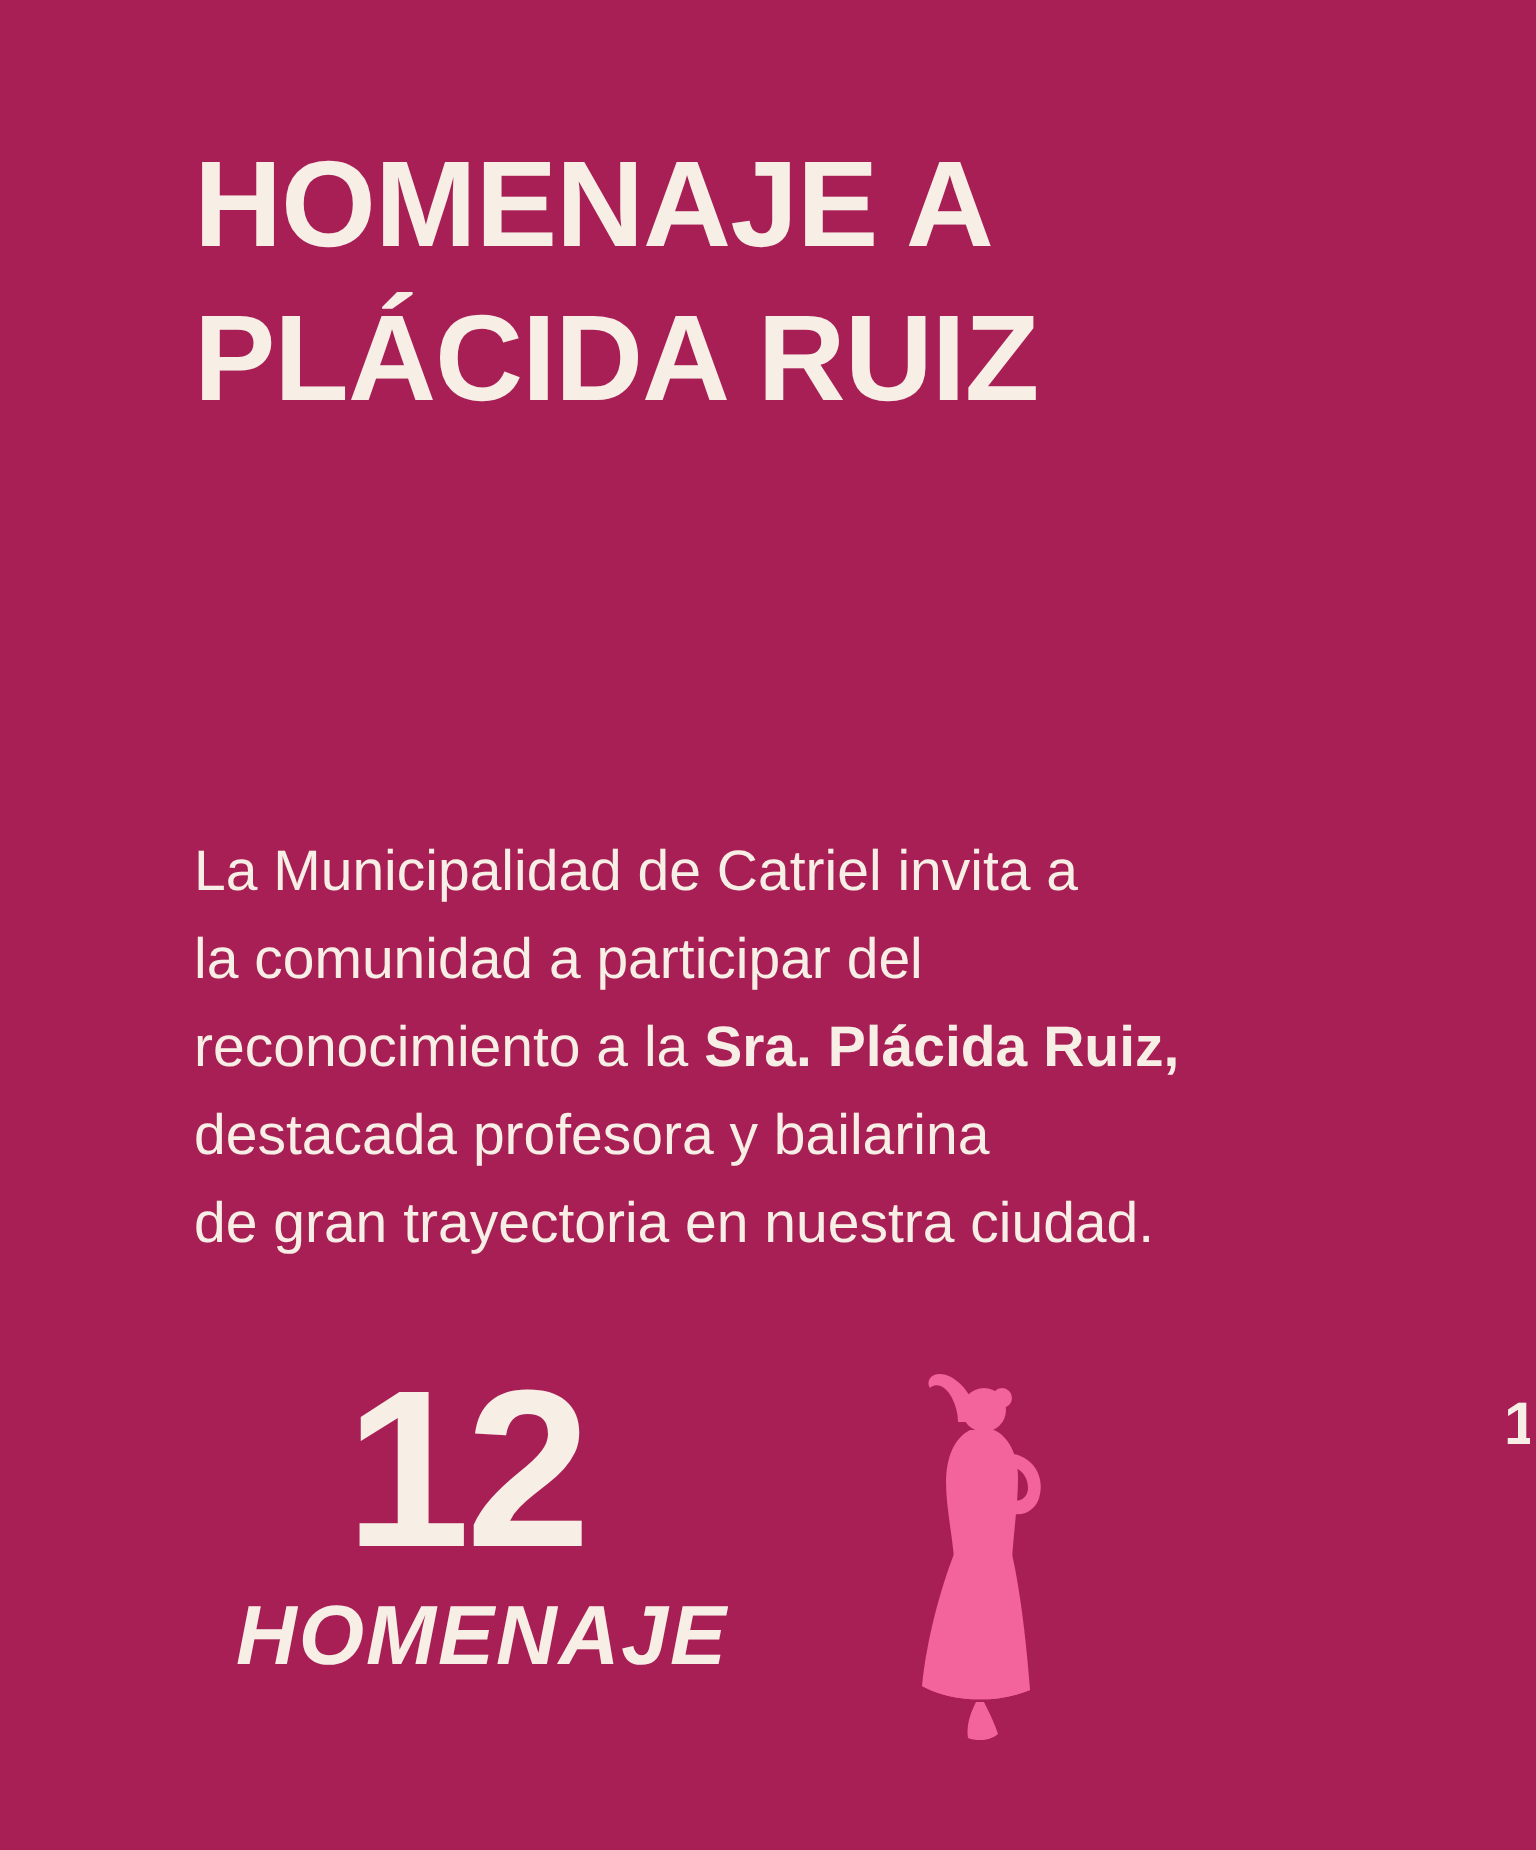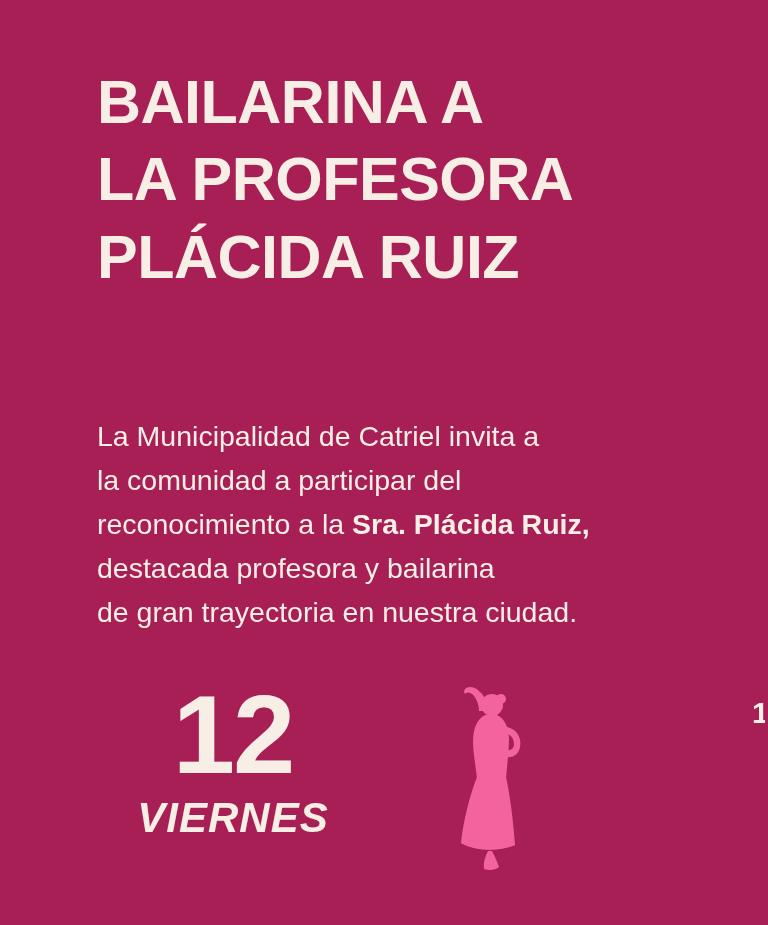--- a/index.html
+++ b/index.html
@@ -102,36 +102,35 @@
     height: 925px;
     background: #a81f56;
   }
 </style>
 </head>
 <body>
 
 <div class="poster">
 
   <div class="headline">
-    <span class="line">BAILARINA A</span>
-    <span class="line">LA PROFESORA</span>
+    <span class="line">HOMENAJE A</span>
     <span class="line">PLÁCIDA RUIZ</span>
   </div>
 
   <div class="body-copy">
     <p>La Municipalidad de Catriel invita a</p>
     <p>la comunidad a participar del</p>
     <p><span>reconocimiento a la </span><b>Sra. Plácida Ruiz,</b></p>
     <p>destacada profesora y bailarina</p>
     <p>de gran trayectoria en nuestra ciudad.</p>
   </div>
 
   <div class="date-block">
     <span class="date-number">12</span>
-    <span class="date-weekday">VIERNES</span>
+    <span class="date-weekday">HOMENAJE</span>
   </div>
 
   <div class="dancer">
     <svg viewBox="0 0 110 200" width="110" height="200" aria-hidden="true">
       <g fill="#f2649b">
 
         <path d="M57 27 C53 18 46 12 40 12 C35 12 33 16 35 19 C38 16 43 18 46 24 C48 28 49 32 49 36 L56 36 Z"></path>
 
         <circle cx="62" cy="30" r="11"></circle>
 

